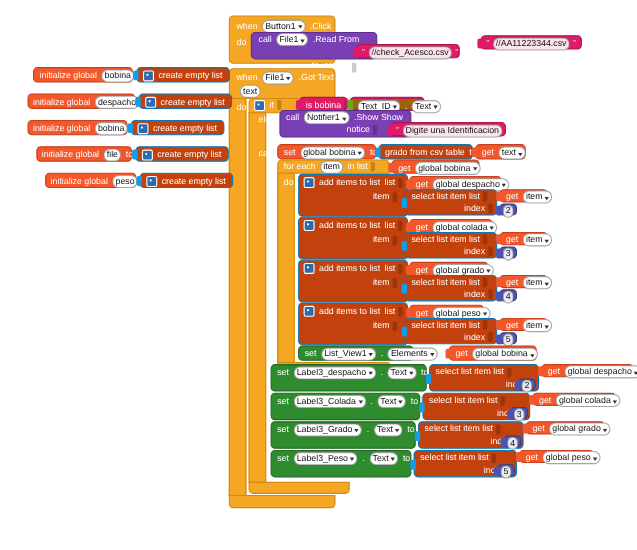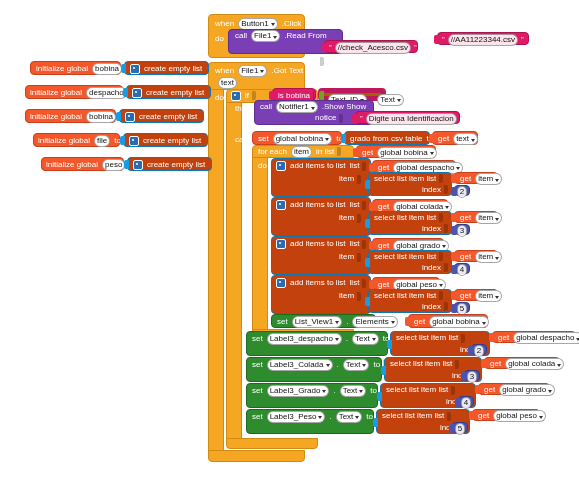--- a/index.html
+++ b/index.html
@@ -19,21 +19,21 @@
   
   .blk{position:absolute;box-sizing:border-box;border-radius:4px;}
   .row{display:flex;align-items:center;white-space:nowrap;line-height:1;}
 
   
   .c-event  {background:#f5a623;border:1px solid #d18b12;}
   .c-purple {background:#7a3fb5;border:1px solid #5d2f8c;}
   .c-text   {background:#e01a67;border:1px solid #b01250;}
   .c-var    {background:#f3572a;border:1px solid #c8401c;}
   .c-list   {background:#c2410c;border:1px solid #0d79b3;}
-  .c-logic  {background:#a16207;border:5px solid #be185d;}
+  .c-logic  {background:#a16207;border:2px solid #be185d;}
   .c-green  {background:#2e8b2e;border:1px solid #216621;}
   .c-math   {background:#4b54b0;border:1px solid #353c85;}
 
   
   .pill{
     display:inline-flex;align-items:center;
     background:#ffffff;color:#111;
     border:1px solid rgba(0,0,0,.35);
     border-radius:6px;
     padding:0 2px;margin:0 2px;
@@ -163,21 +163,21 @@
         </span>
       <span class="lbl">.</span>
       <span class="pill">
           <span>Text</span>
           <i class="caret"></i>
         </span>
     </div>
   </div>
 
   <div class="row" style="position:absolute;left:233px;top:103px;height:11px;">
-    <span class="lbl">then</span>
+    <span class="lbl">else</span>
   </div>
 
   <div class="blk c-purple" style="left:254px;top:100px;width:120px;height:25px;"></div>
   <div class="row" style="position:absolute;left:258px;top:102px;height:10px;">
     <span class="lbl">call</span>
     <span class="pill">
         <span>Notifier1</span>
         <i class="caret"></i>
       </span>
     <span class="lbl">.Show Show</span>

